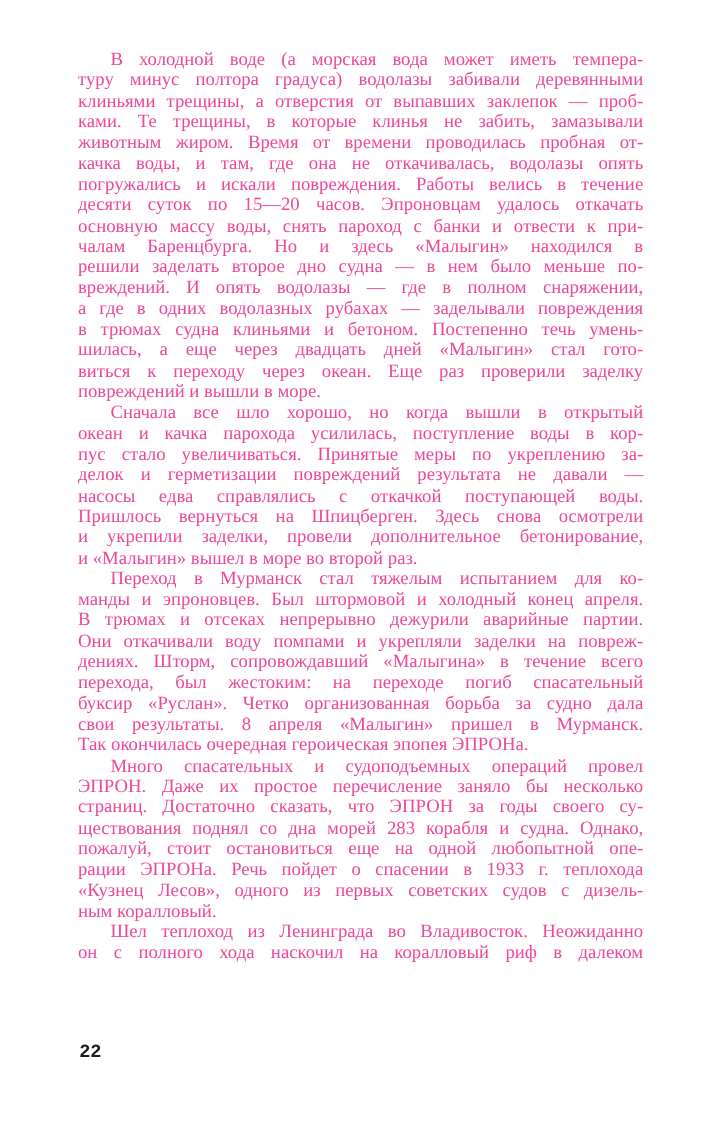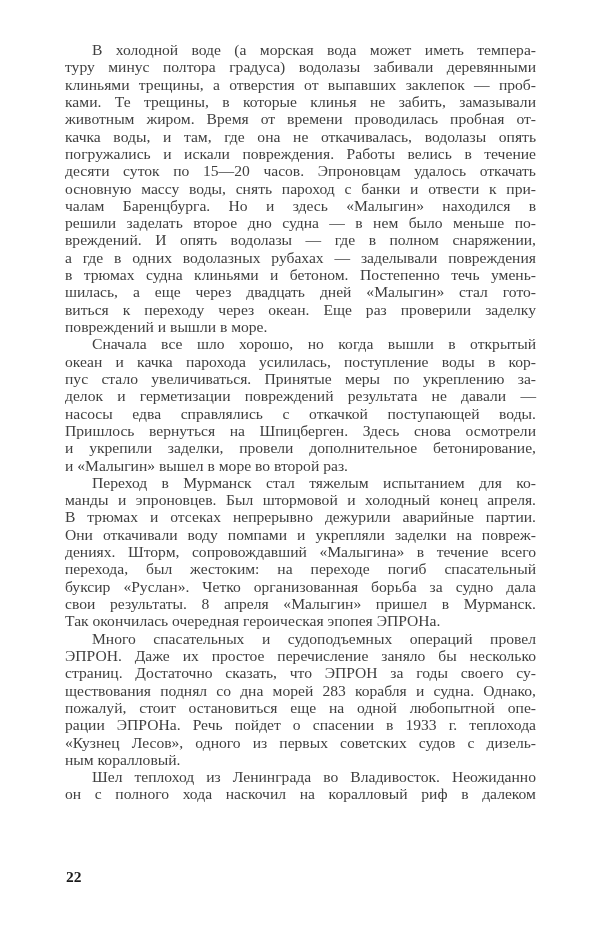--- a/index.html
+++ b/index.html
@@ -1,30 +1,30 @@
 <!DOCTYPE html>
 <html><head>
 <meta charset="utf-8">
 <style>
   html, body { margin: 0; padding: 0; background: #ffffff; }
   body { width: 600px; height: 935px; position: relative; overflow: hidden; }
   .page {
     position: absolute; left: 65px; top: 41px; width: 471px;
     font-family: "Liberation Serif", "DejaVu Serif", serif;
-    font-size: 15.6px; line-height: 17.32px; color: #404040;
+    font-size: 15.6px; line-height: 17.32px; color: #ec4899;
   }
   .line {
     display: block; white-space: nowrap; text-align: justify;
     text-align-last: justify; height: 17.32px; overflow: visible;
   }
   .line.last { text-align-last: left; }
   .line.indent { text-indent: 27px; }
   .pagenum {
     position: absolute; left: 66px; top: 868px;
-    font-family: Liberation Serif, serif;
+    font-family: Liberation Mono, monospace;
     font-size: 15.5px; font-weight: bold; color: #1a1a1a;
   }
 </style>
 </head>
 <body>
 
 <div class="page">
   <span class="line indent">В холодной воде (а морская вода может иметь темпера-</span>
   <span class="line">туру минус полтора градуса) водолазы забивали деревянными</span>
   <span class="line">клиньями трещины, а отверстия от выпавших заклепок — проб-</span>

